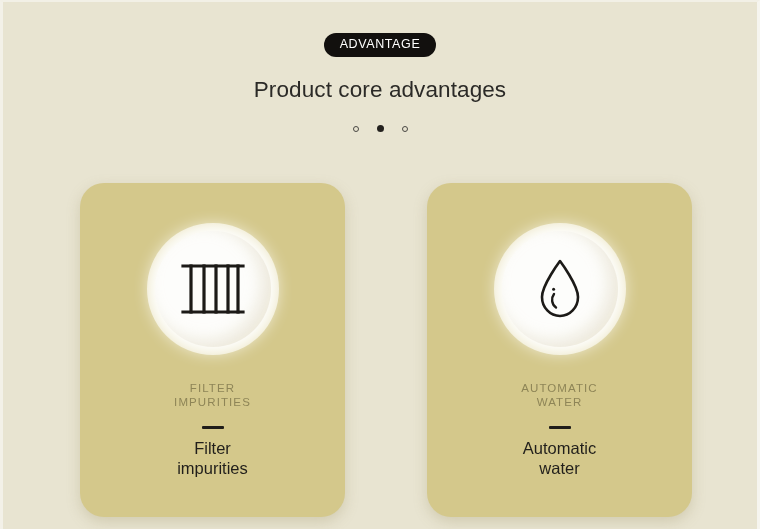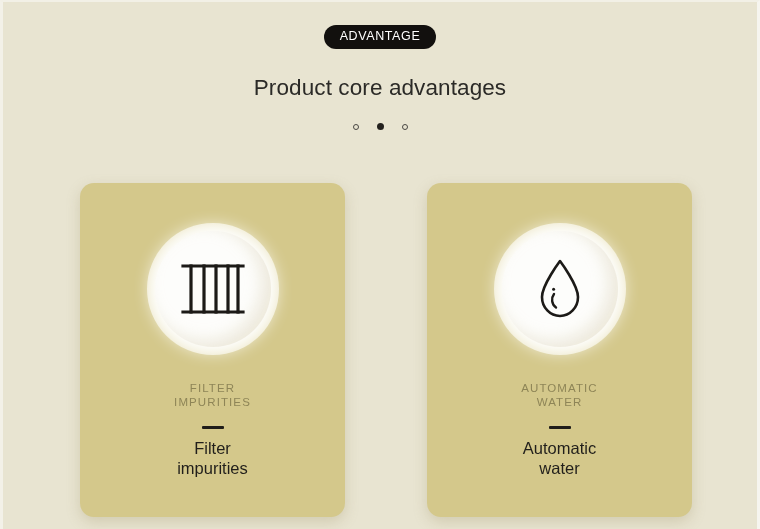--- a/index.html
+++ b/index.html
@@ -29,42 +29,42 @@
   
   .header {
     position: absolute;
     top: 0;
     left: 0;
     right: 0;
     text-align: center;
   }
 
   .badge-row {
-    margin-top: 22px;
+    margin-top: 30px;
     height: 26px;
     display: flex;
     justify-content: center;
     align-items: center;
   }
 
   .badge {
     display: inline-block;
     background: #12100e;
     color: #ffffff;
     font-size: 12.5px;
     letter-spacing: 0.6px;
     font-weight: 500;
     padding: 5px 16px 6px 16px;
     border-radius: 999px;
     line-height: 1;
     white-space: nowrap;
   }
 
   .section-title {
-    margin-top: 27px;
+    margin-top: 21px;
     font-size: 22.5px;
     color: #2b2a27;
     font-weight: 400;
     letter-spacing: 0.1px;
     line-height: 1;
   }
 
   .dots {
     margin-top: 22px;
     display: flex;
@@ -97,21 +97,21 @@
     right: 0;
     height: 348px;
   }
 
   .card {
     position: absolute;
     top: 0;
     width: 265px;
     height: 334px;
     background: #d4c88b;
-    border-radius: 14px;
+    border-radius: 24px;
     box-shadow: 0 5px 14px rgba(150, 140, 95, 0.28);
   }
   .card.left  { left: 77px; }
   .card.right { left: 424px; }
 
   .icon-wrap {
     position: absolute;
     top: 40px;
     left: 50%;
     transform: translateX(-50%);

